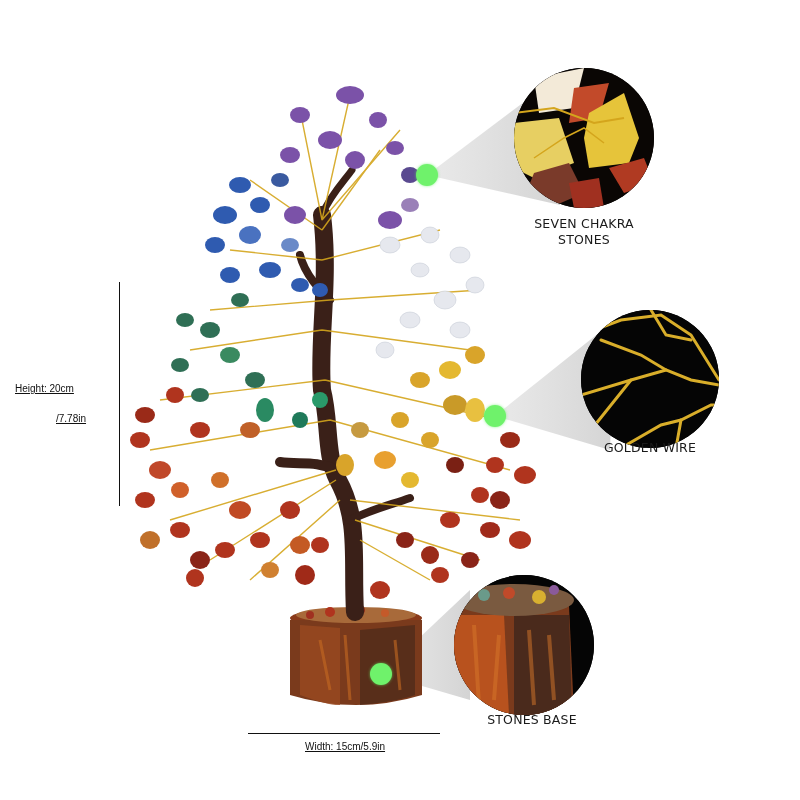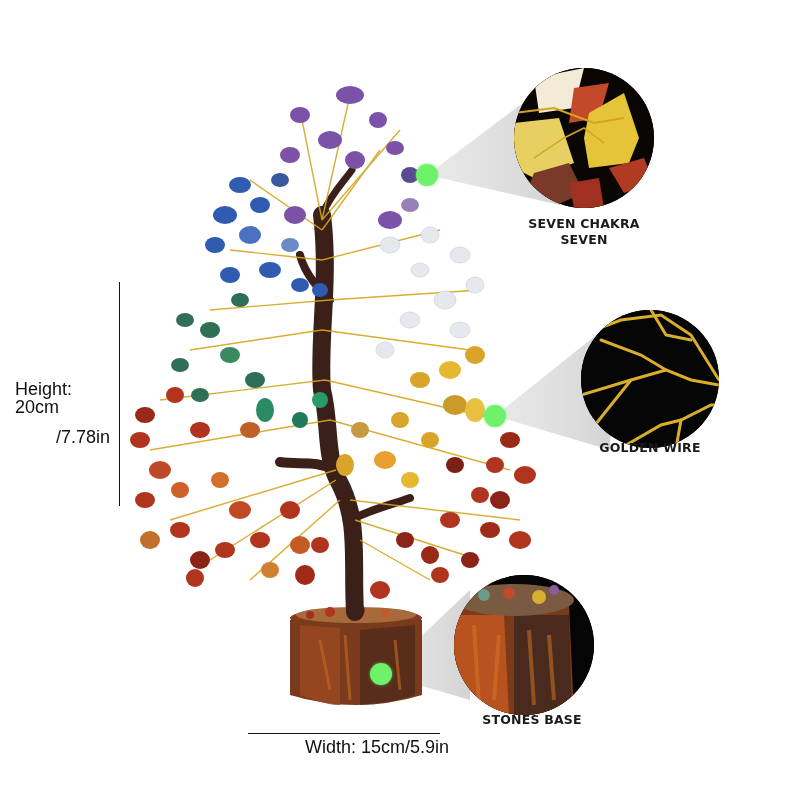--- a/index.html
+++ b/index.html
@@ -1,19 +1,19 @@
 <!DOCTYPE html>
 <html><head>
 <meta charset="utf-8">
 <style>
   html, body { margin: 0; padding: 0; background: #ffffff; }
   body { width: 800px; height: 800px; position: relative; overflow: hidden; font-family: "Liberation Sans", sans-serif; }
   .abs { position: absolute; }
-  .dim-text { color: #111; font-size: 18px; line-height: 18px; }
-  .callout-label { font-family: "DejaVu Sans", sans-serif; font-size: 12.5px; color: #1a1a1a; text-align: center; letter-spacing: 0.2px; line-height: 16px; font-weight: bold; }
+  .dim-text { color: #111; font-size: 10px; line-height: 18px; text-decoration: underline; }
+  .callout-label { font-family: "DejaVu Sans", sans-serif; font-size: 12.5px; color: #1a1a1a; text-align: center; letter-spacing: 0.2px; line-height: 16px; }
   .green-dot { width: 22px; height: 22px; border-radius: 50%; background: #6ff26b; box-shadow: 0 0 3px rgba(100,240,100,0.7); }
   .zoom-circle { border-radius: 50%; overflow: hidden; background: #050505; }
   svg { display: block; }
 </style>
 </head>
 <body>
 
 <div class="abs" style="left:119px; top:282px; width:1px; height:224px; background:#111;"></div>
 <div class="abs dim-text" style="left:15px; top:380px; width:100px;">
   <div>Height: 20cm</div>
@@ -179,21 +179,21 @@
     <path d="M75,45 L110,25 L125,70 L115,95 L75,100 L70,70 Z" fill="#e6c43a"></path>
     <path d="M20,105 L55,95 L70,125 L35,140 L10,130 Z" fill="#7a3a2a"></path>
     <path d="M95,100 L130,90 L140,115 L110,125 Z" fill="#b03a22"></path>
     <path d="M55,115 L85,110 L90,140 L60,140 Z" fill="#a03020"></path>
     <path d="M0,45 L40,40 L80,55 L110,50" stroke="#d4a51c" stroke-width="2" fill="none"></path>
     <path d="M20,90 L50,70 L70,60 L90,75" stroke="#d4a51c" stroke-width="1.5" fill="none"></path>
   </svg>
 </div>
 <div class="abs callout-label" style="left:504px; top:216px; width:160px;">
   <div>SEVEN CHAKRA</div>
-  <div>SEVEN</div>
+  <div>STONES</div>
 </div>
 
 <div class="abs zoom-circle" style="left:581px; top:310px; width:138px; height:138px;">
   <svg width="138" height="138">
     <rect width="138" height="138" fill="#050505"></rect>
     <g stroke="#d9ae2a" stroke-width="3" fill="none" stroke-linecap="round">
       <path d="M0,25 L40,10 L80,5 L110,25 L138,70"></path>
       <path d="M20,30 L60,45 L85,60 L110,70 L138,75"></path>
       <path d="M0,85 L50,70 L85,60"></path>
       <path d="M10,120 L30,95 L50,70"></path>

